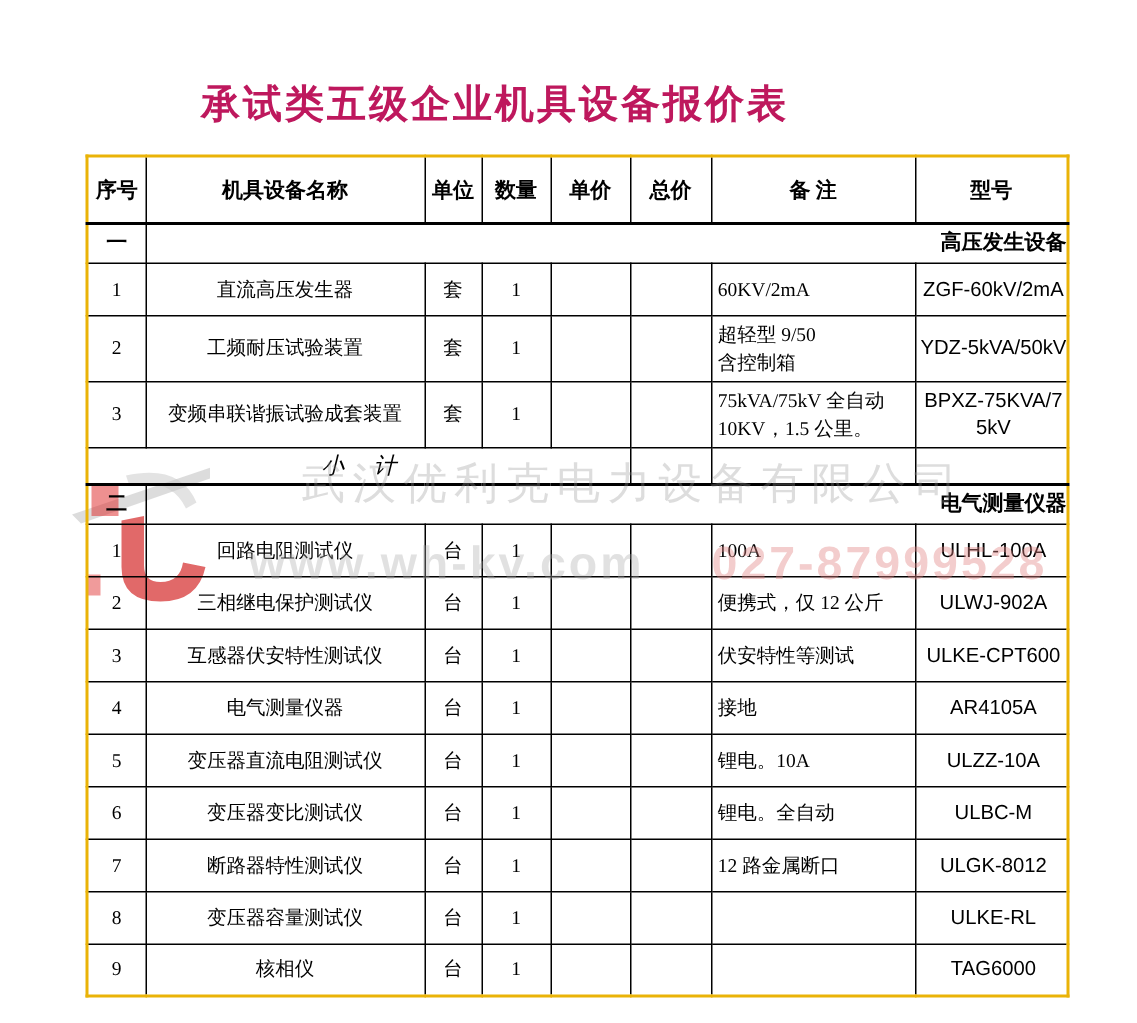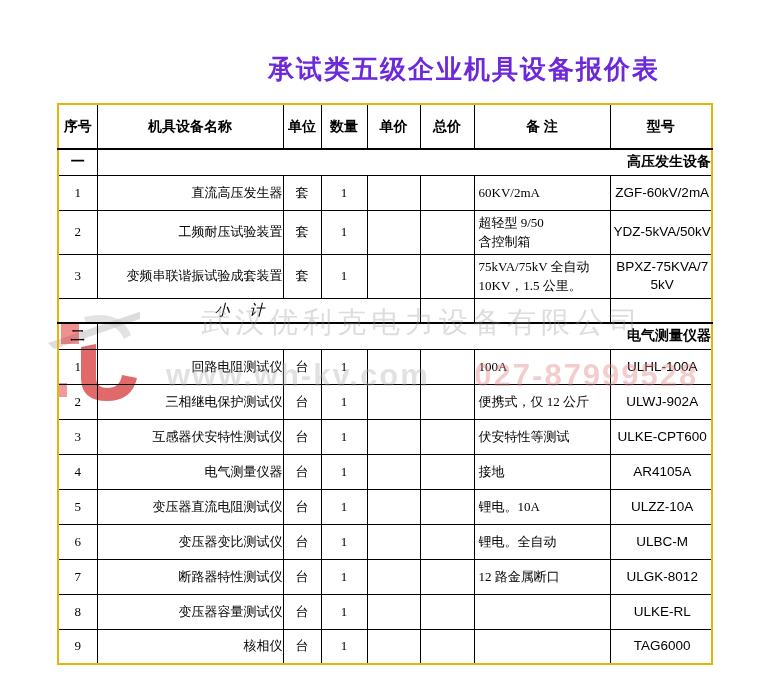--- a/index.html
+++ b/index.html
@@ -1,43 +1,43 @@
 <!DOCTYPE html>
 <html><head>
 <meta charset="utf-8">
 <style>
   * { margin: 0; padding: 0; box-sizing: border-box; }
   html, body { width: 758px; height: 682px; background: #ffffff; overflow: hidden; }
   body { position: relative; font-family: "Liberation Serif", "DejaVu Serif", serif; color: #000; }
 
   .page-title {
     position: absolute; top: 52px; left: 0; width: 660px;
-    text-align: right; font-size: 26px; font-weight: bold;
-    letter-spacing: 2px; color: #6d28d9;
+    text-align: center; font-size: 26px; font-weight: bold;
+    letter-spacing: 2px; color: #be185d;
   }
 
   table.quote-table {
     position: absolute; left: 57px; top: 103px;
     width: 654px; border-collapse: collapse; table-layout: fixed;
     background: transparent; z-index: 2;
   }
   .quote-table td, .quote-table th {
     border: 1px solid #000; overflow: hidden;
     font-weight: normal; vertical-align: middle;
   }
   .quote-table { border: 2px solid #eab308; }
   tr.header-row { height: 45px; }
   tr.header-row th { font-size: 14px; font-weight: bold; text-align: center; }
   tr.section-row { height: 26px; }
   tr.section-row td { border-top: 2px solid #000; }
   td.sec-no { text-align: center; font-size: 14px; font-weight: bold; }
   td.sec-name { text-align: right; padding-left: 4px; font-size: 14px; font-weight: bold; }
   tr.data-row { height: 35px; }
   td.c-no   { text-align: center; font-size: 13px; }
-  td.c-name { text-align: right; font-size: 13px; margin-left: 48px; }
+  td.c-name { text-align: center; font-size: 13px; margin-left: 48px; }
   td.c-unit { text-align: center; font-size: 13px; }
   td.c-qty  { text-align: center; font-size: 13px; }
   td.c-price, td.c-total { font-size: 13px; }
   td.c-remark {
     text-align: left; padding: 2px 2px 2px 4px; font-size: 13px;
     white-space: pre-line; line-height: 1.5; margin-left: 48px;
   }
   td.c-model {
     text-align: center; padding-left: 3px; font-size: 13.5px;
     font-family: "Liberation Sans", "DejaVu Sans", sans-serif;

